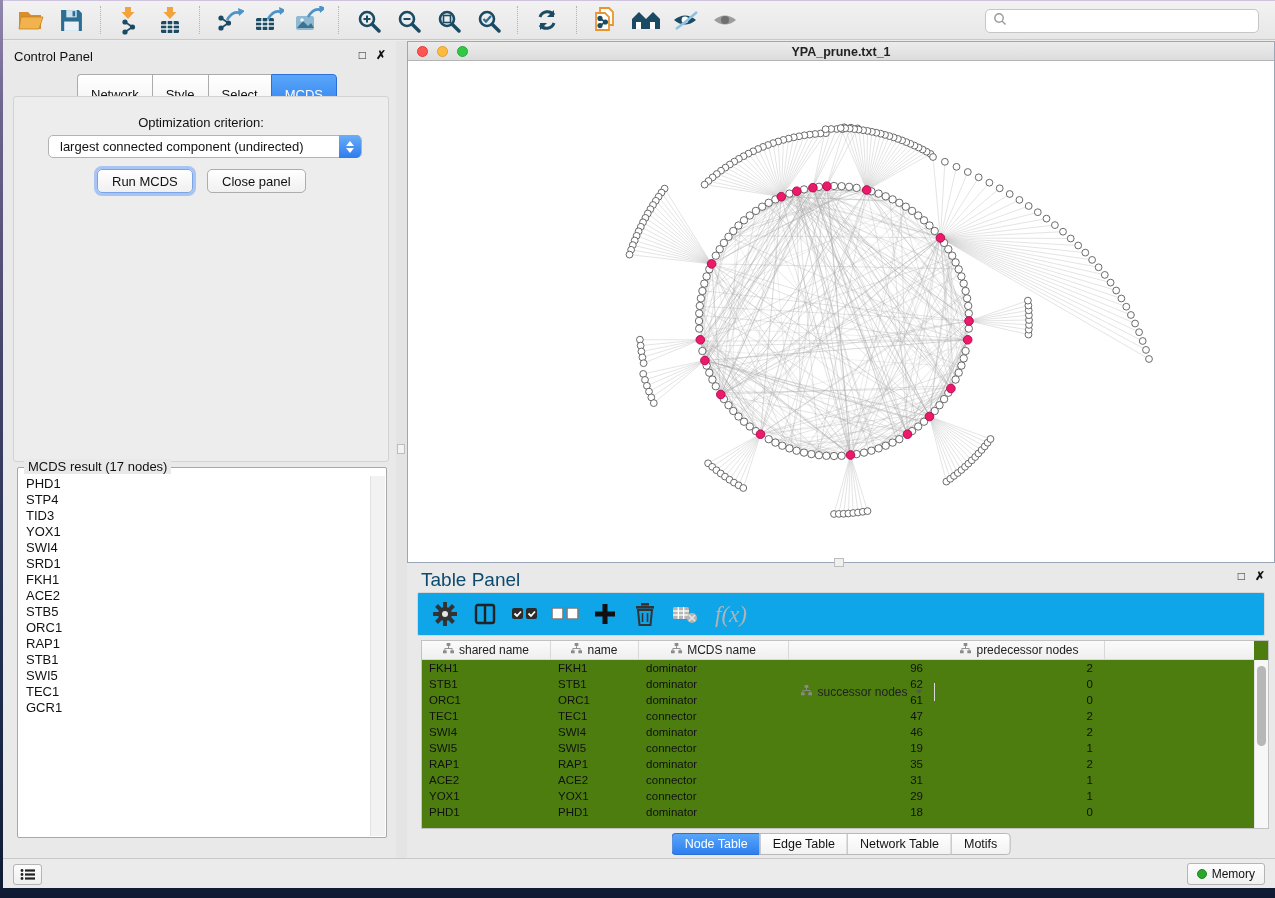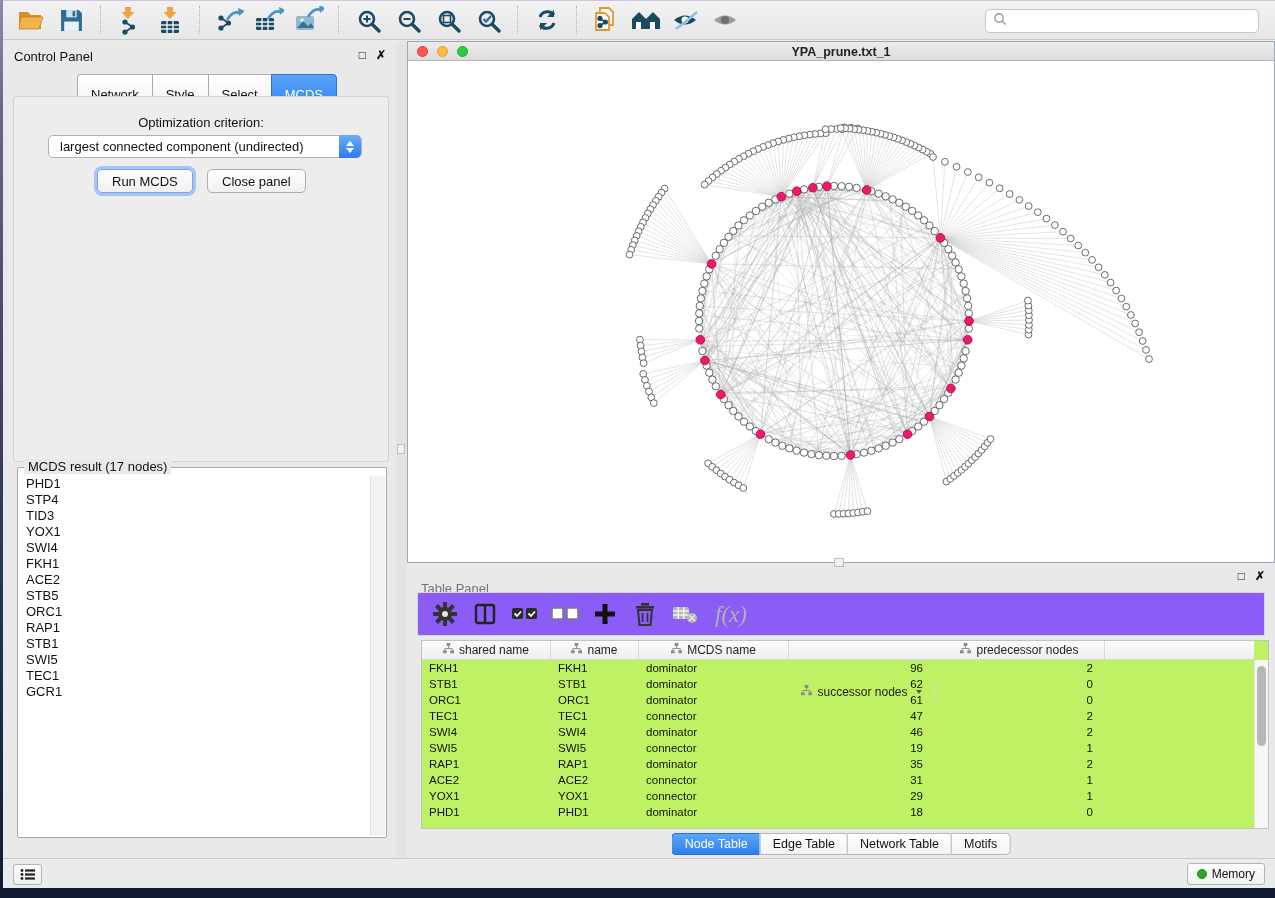--- a/index.html
+++ b/index.html
@@ -64,25 +64,25 @@
   .tl.y { left:29px; background:#fdbc40; border:1px solid #de9f34; }
   .tl.g { left:49px; background:#33c748; border:1px solid #27aa35; }
   .net-title { position:absolute; width:100%; text-align:center; top:3px; font-size:12.5px; font-weight:bold; color:#222; }
   .net-canvas { position:absolute; left:0; top:19px; right:0; bottom:0; background:#fff; }
 
   .h-grip { position:absolute; left:831px; top:558px; width:10px; height:9px; background:#f0f0f0; border:1px solid #bdbdbd; z-index:5; }
 
   
   .table-panel { position:absolute; left:404px; top:563px; width:868px; height:295px; background:#e9e9e9; }
   .tp-header { position:absolute; left:0; top:0; right:0; height:26px; }
-  .tp-title { font-size:13px; color:#737373; padding:18px 0 0 14px; }
-  .tp-toolbar { position:absolute; left:10px; top:29px; right:10px; height:44px; background:#8b5cf6;
+  .tp-title { font-size:19px; color:#0c4a6e; padding:6px 0 0 14px; }
+  .tp-toolbar { position:absolute; left:10px; top:29px; right:10px; height:44px; background:#0ea5e9;
     border:1px solid #d6d6d6; border-radius:2px; display:flex; align-items:center; padding-left:12px; gap:10px; }
   .tp-tool { width:30px; height:30px; display:flex; align-items:center; justify-content:center; }
-  .tbl-region { position:absolute; left:14px; top:77px; width:848px; height:189px; background:#bef264; border:1px solid #c2c2c2; }
+  .tbl-region { position:absolute; left:14px; top:77px; width:848px; height:189px; background:#4d7c0f; border:1px solid #c2c2c2; }
   .tbl-header { position:absolute; left:0; top:0; right:14px; height:19px; display:flex;
     background:linear-gradient(180deg,#fbfbfb,#efefef); border-bottom:1px solid #d8d8d8; }
   .th { display:flex; align-items:center; justify-content:center; gap:5px; font-size:12px; color:#222;
     border-right:1px solid #d8d8d8; height:100%; }
   .th .chev { width:0; height:0; border-left:3.5px solid transparent; border-right:3.5px solid transparent; border-top:4px solid #555; margin-left:3px; }
   .tbl-rows { position:absolute; left:0; top:19px; right:14px; bottom:0; overflow:hidden; }
   .tr { display:flex; height:16px; }
   .td { font-size:11.5px; color:#111; line-height:16px; white-space:nowrap; overflow:hidden; }
   .td.num { text-align:right; padding-right:12px; }
   .td.txt { padding-left:7px; }
@@ -287,20 +287,21 @@
         <button class="btn close-btn">Close panel</button>
       </div>
       <div class="groupbox">
         <span class="groupbox-legend">MCDS result (17 nodes)</span>
         <div class="mcds-list" id="mcds-list">
             <div class="mcds-item">PHD1</div>
             <div class="mcds-item">STP4</div>
             <div class="mcds-item">TID3</div>
             <div class="mcds-item">YOX1</div>
             <div class="mcds-item">SWI4</div>
+            <div class="mcds-item">SRD1</div>
             <div class="mcds-item">FKH1</div>
             <div class="mcds-item">ACE2</div>
             <div class="mcds-item">STB5</div>
             <div class="mcds-item">ORC1</div>
             <div class="mcds-item">RAP1</div>
             <div class="mcds-item">STB1</div>
             <div class="mcds-item">SWI5</div>
             <div class="mcds-item">TEC1</div>
             <div class="mcds-item">GCR1</div>
           </div>

